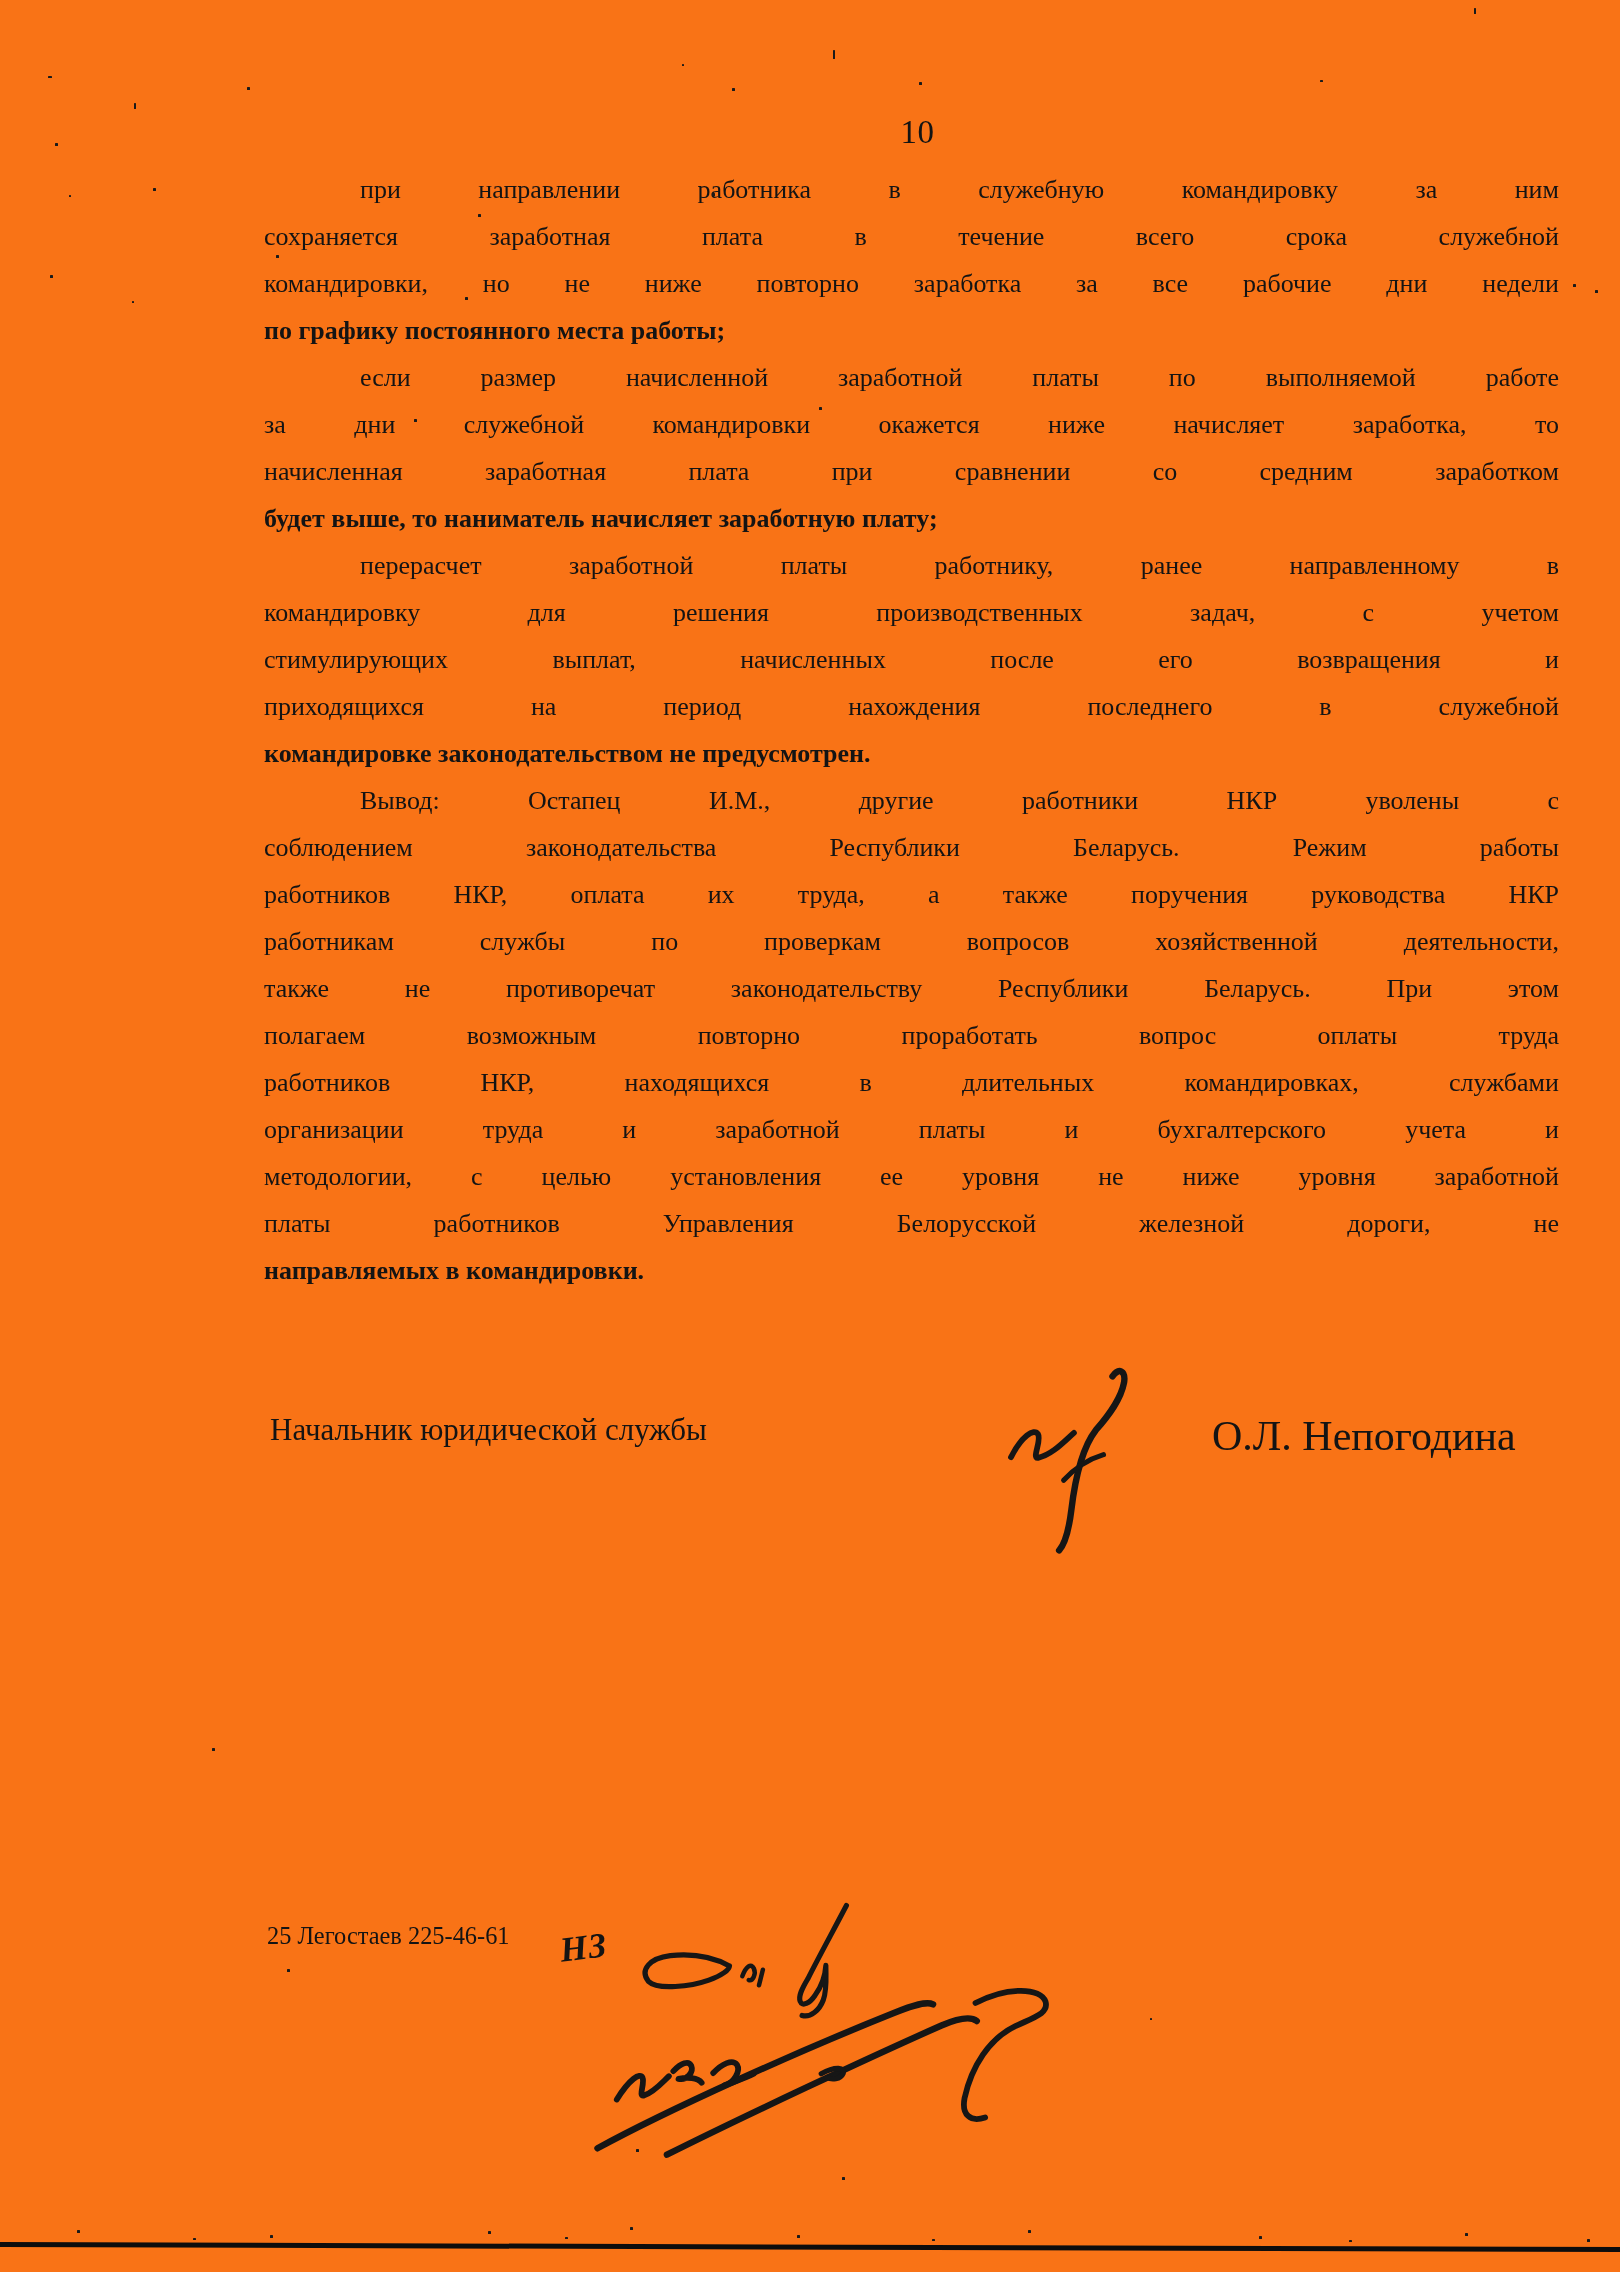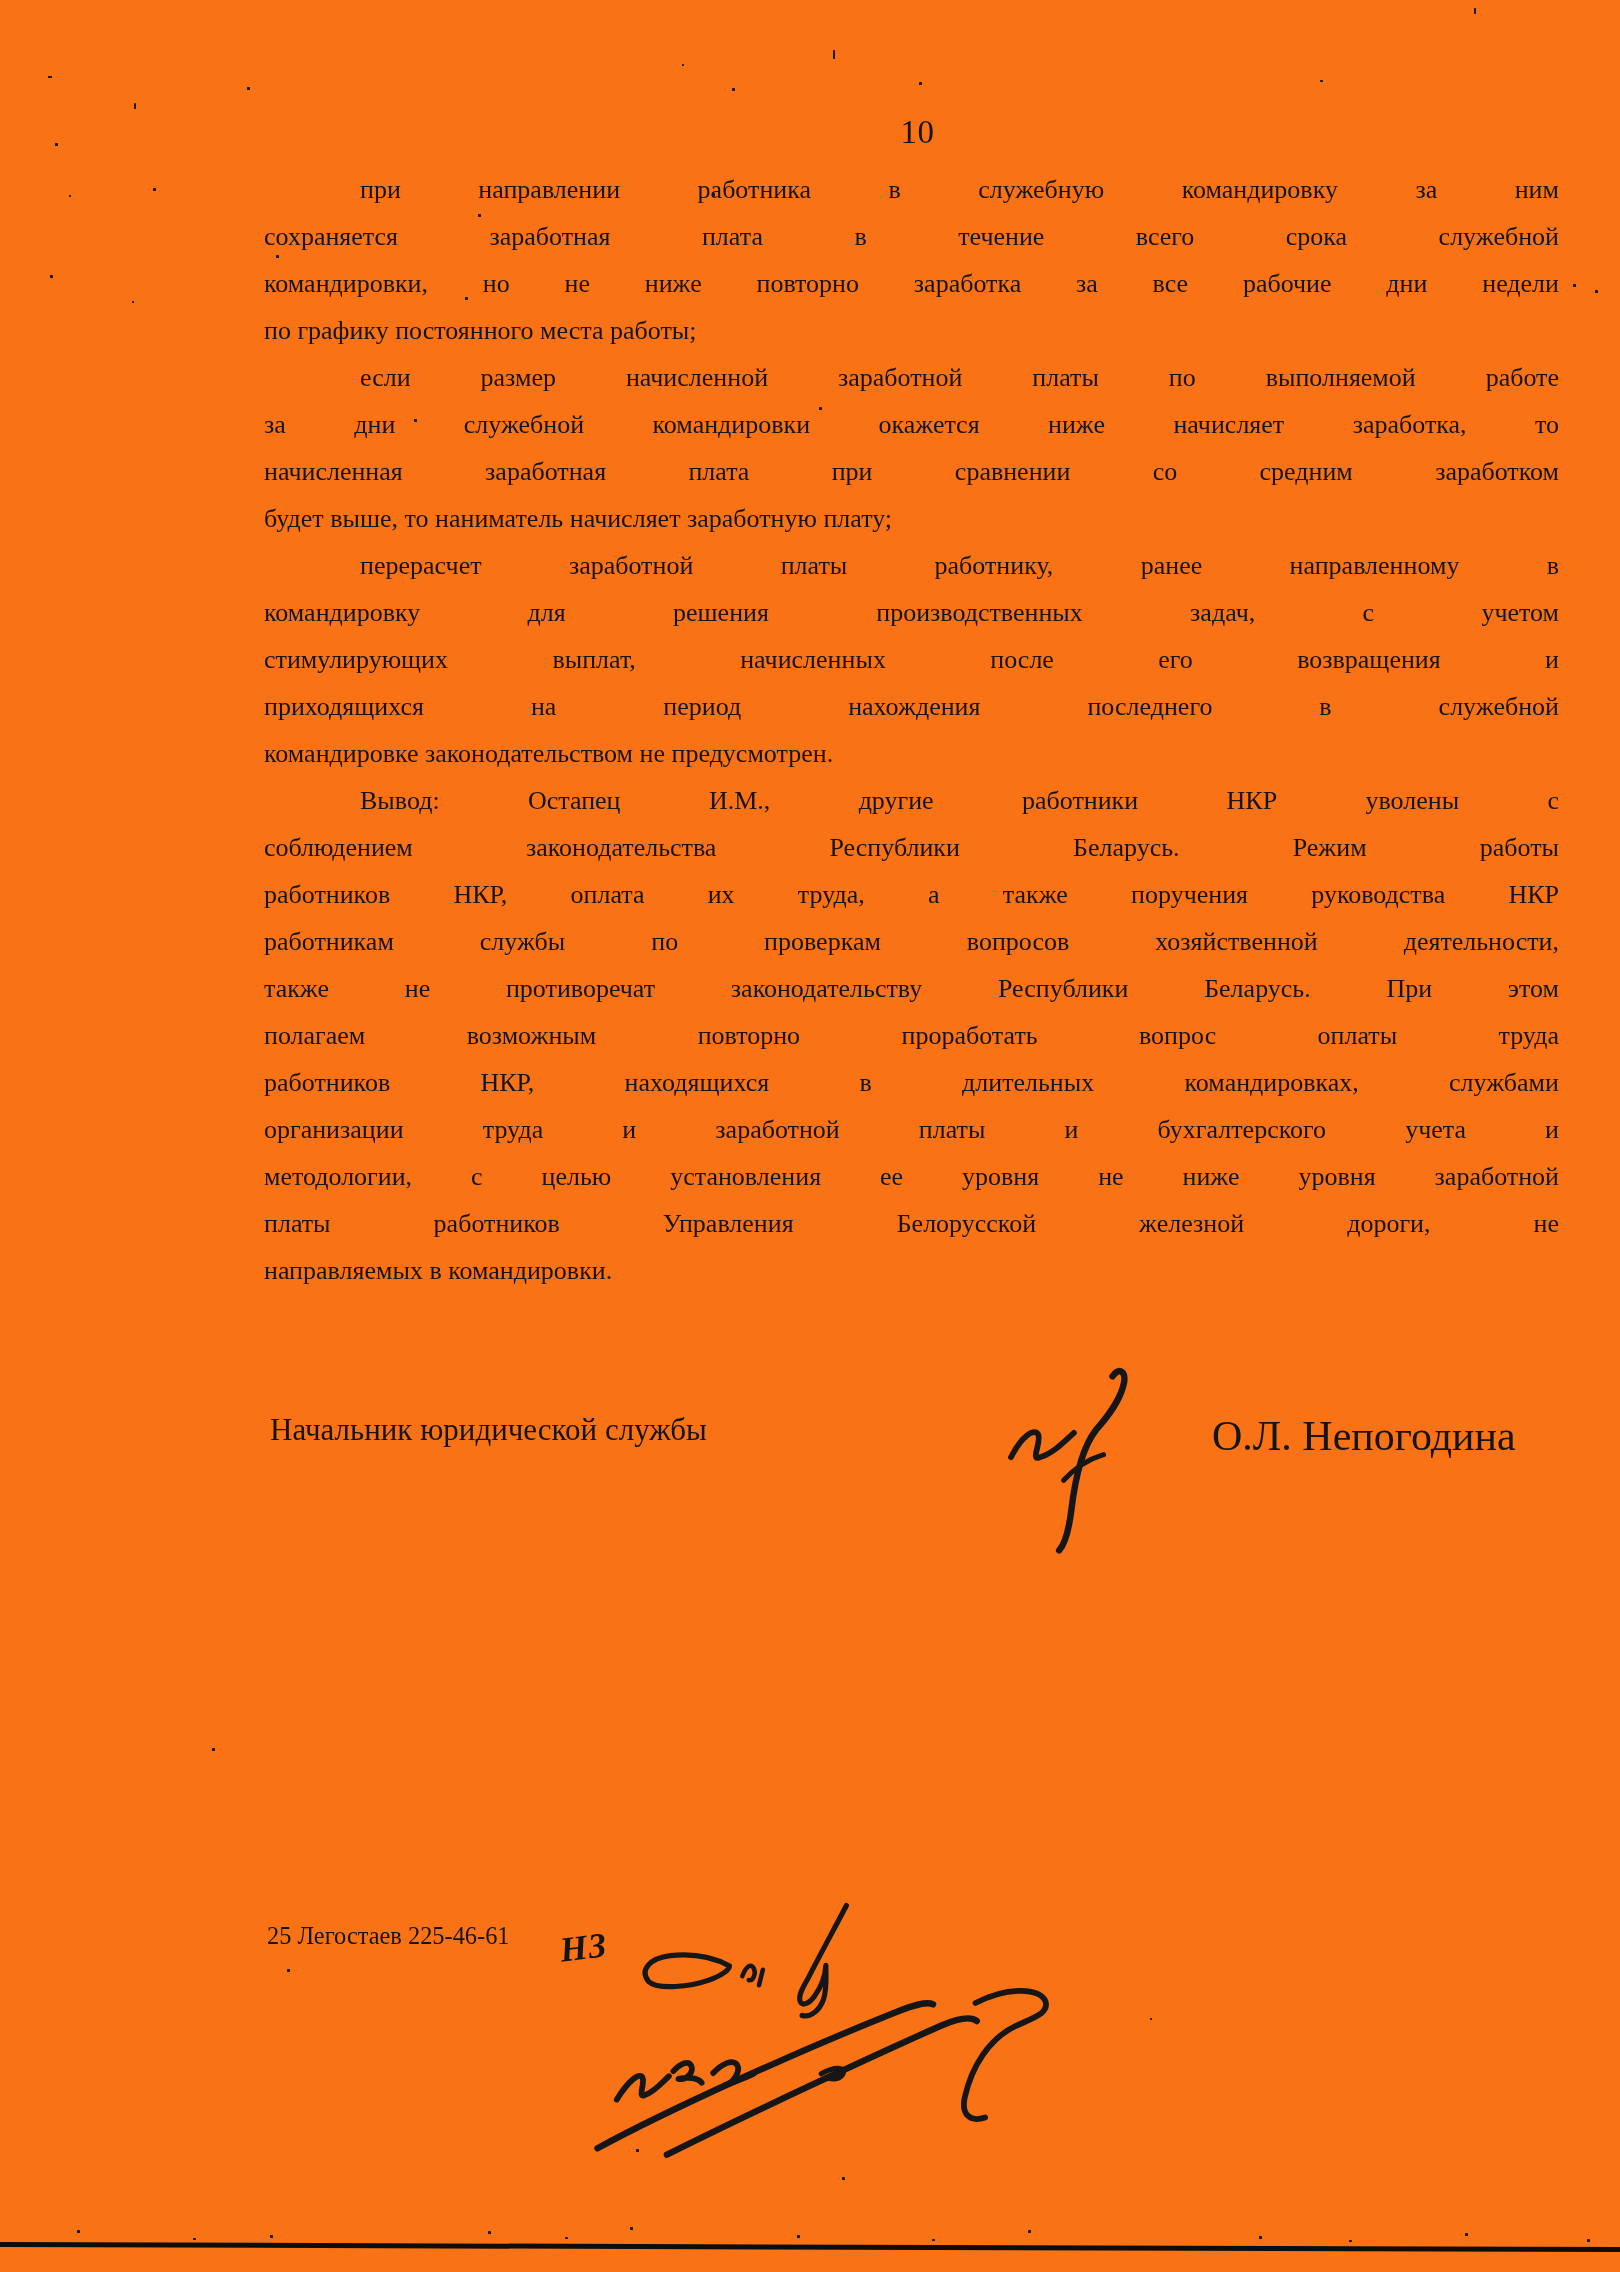--- a/index.html
+++ b/index.html
@@ -23,21 +23,21 @@
     left:264px;top:166px;width:1295px;
     font-size:26px;
     line-height:47px;
   }
   .line{
     height:47px;
     text-align:justify;
     text-align-last:justify;
   }
   .line.first{ text-indent:96px; }
-  .line.last{ text-align-last:left; }
+  .line.last{ text-align-last:left;font-weight:bold; }
   .sig-title{
     position:absolute;left:270px;top:1412px;
     font-size:31px;white-space:nowrap;
   }
   .sig-name{
     position:absolute;left:1212px;top:1412px;
     font-size:42px;white-space:nowrap;
   }
   .footer-note{
     position:absolute;left:267px;top:1922px;

